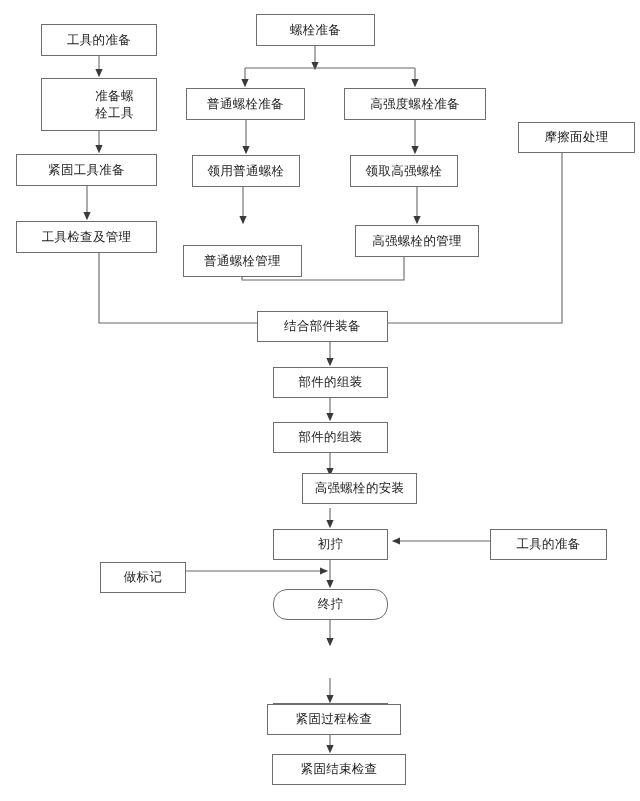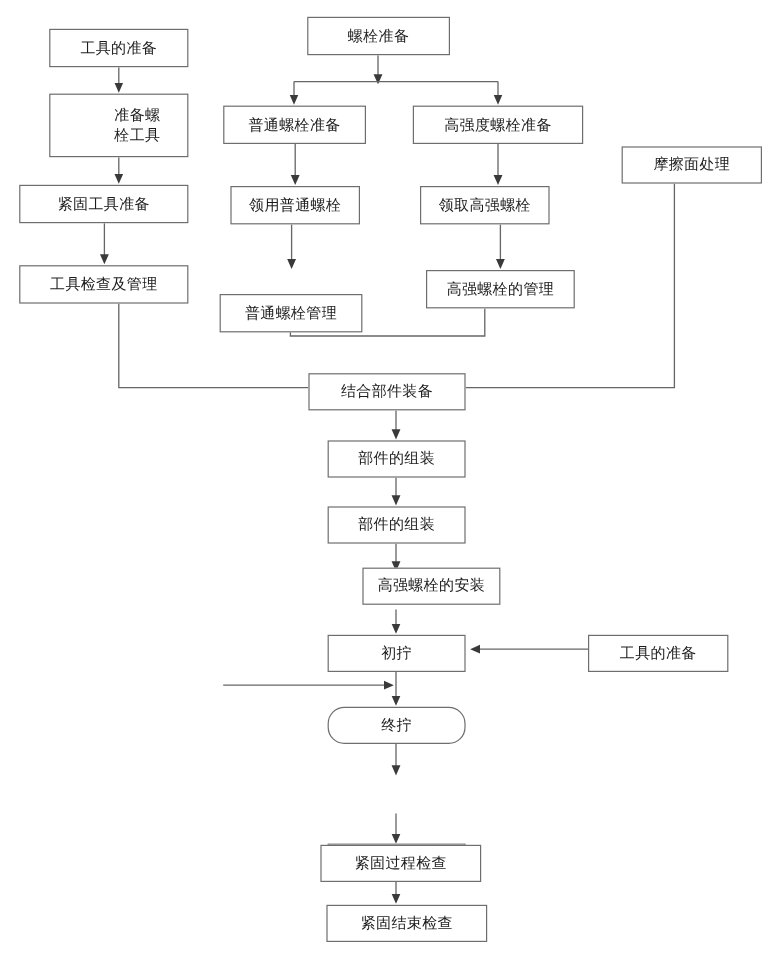--- a/index.html
+++ b/index.html
@@ -120,20 +120,21 @@
   <div class="node" style="left:257px; top:311px; width:131px; height:31px;">结合部件装备</div>
 
   <div class="node" style="left:273px; top:367px; width:115px; height:31px;">部件的组装</div>
 
   <div class="node" style="left:273px; top:422px; width:115px; height:31px;">部件的组装</div>
 
   <div class="node" style="left:273px; top:473px; width:115px; height:31px;margin-left:29px;">高强螺栓的安装</div>
 
   <div class="node" style="left:273px; top:529px; width:115px; height:31px;">初拧</div>
 
+  <div class="node" style="left:100px; top:562px; width:86px; height:31px;">做标记</div>
 
   <div class="node" style="left:490px; top:529px; width:117px; height:31px;">工具的准备</div>
 
   <div class="node" style="left:273px; top:589px; width:115px; height:31px;border-radius:14px;">终拧</div>
 
   <div class="node" style="left:273px; top:671px; width:115px; height:31px;margin-top:32px;">紧固检查</div>
 
   <div class="node" style="left:267px; top:704px; width:134px; height:31px;">紧固过程检查</div>
 
   <div class="node" style="left:272px; top:754px; width:134px; height:31px;">紧固结束检查</div>

